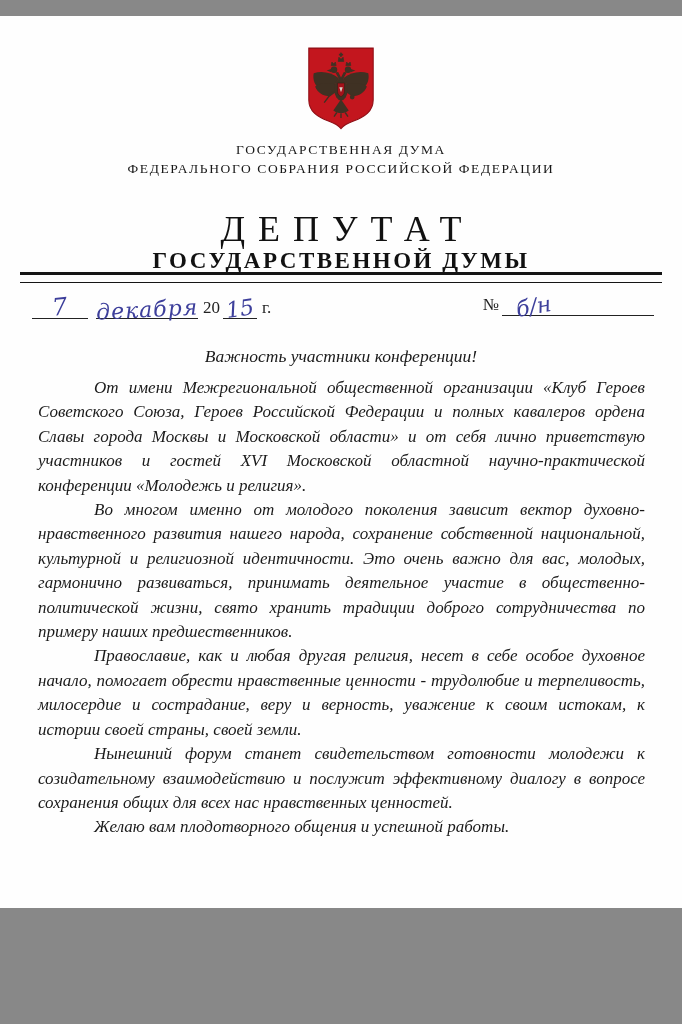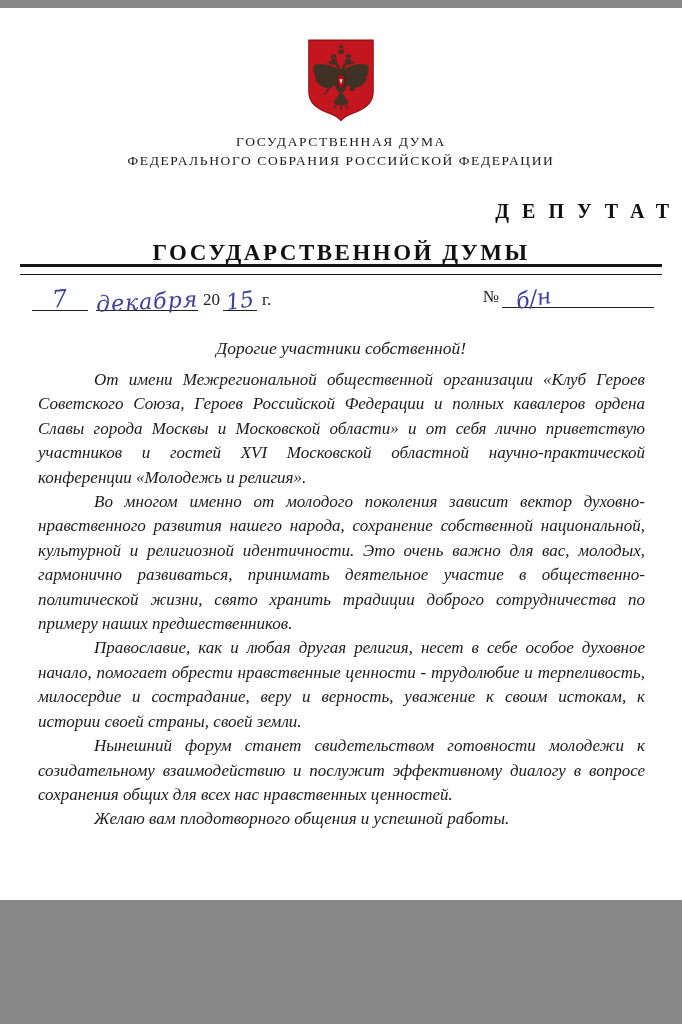--- a/index.html
+++ b/index.html
@@ -1,31 +1,31 @@
 <!DOCTYPE html>
 <html><head>
 <meta charset="utf-8">
 <style>
   html,body{margin:0;padding:0;background:#888;}
   .page{
     position:relative;
     width:682px;height:892px;
-    margin:8px auto;
+    margin:16px auto;
     background:#fefefe;
     font-family:"Liberation Serif", serif;
     color:#1c1c1c;
     overflow:hidden;
   }
   
   .emblem{position:absolute;left:50%;top:28px;transform:translateX(-50%);width:70px;height:88px;}
   
   .org-lines{position:absolute;top:124px;left:0;width:100%;text-align:center;
     font-size:13.5px;line-height:19px;letter-spacing:1.6px;font-weight:400;color:#171717;}
-  .dep-title{position:absolute;top:192px;left:0;width:100%;text-align:right;
-    font-size:20px;font-weight:bold;letter-spacing:13px;text-indent:13px;color:#111;}
+  .dep-title{position:absolute;top:192px;left:0;width:100%;text-align:center;
+    font-size:36px;font-weight:normal;letter-spacing:13px;text-indent:13px;color:#111;}
   .dep-subtitle{position:absolute;top:232px;left:0;width:100%;text-align:center;
     font-size:23px;font-weight:bold;letter-spacing:2.5px;color:#111;}
   
   .rule{position:absolute;top:256px;left:20px;width:642px;height:7px;
     border-top:3px solid #151515;border-bottom:1.5px solid #151515;}
   
   .dateline{position:absolute;top:274px;left:32px;display:flex;align-items:flex-end;font-size:17px;}
   .numline{position:absolute;top:274px;left:478px;display:flex;align-items:flex-end;font-size:17px;}
   .blank{display:inline-block;border-bottom:1.2px solid #222;text-align:center;position:relative;}
   .blank.day{width:56px;}
@@ -111,21 +111,21 @@
     <span class="blank month"><span class="hw hw-month">декабря</span></span>
     <span class="printed">20</span>
     <span class="blank yr"><span class="hw hw-year">15</span></span>
     <span class="printed">г.</span>
   </div>
   <div class="numline">
     <span class="printed">№</span>
     <span class="blank num"><span class="hw hw-num">б/н</span></span>
   </div>
 
-  <div class="salutation">Дорогие участники собственной!</div>
+  <div class="salutation">Важность участники конференции!</div>
 
   <div class="body">
     <p>От имени Межрегиональной общественной организации «Клуб Героев Советского Союза, Героев Российской Федерации и полных кавалеров ордена Славы города Москвы и Московской области» и от себя лично приветствую участников и гостей XVI Московской областной научно-практической конференции «Молодежь и религия».</p>
     <p>Во многом именно от молодого поколения зависит вектор духовно-нравственного развития нашего народа, сохранение собственной национальной, культурной и религиозной идентичности. Это очень важно для вас, молодых, гармонично развиваться, принимать деятельное участие в общественно-политической жизни, свято хранить традиции доброго сотрудничества  по примеру наших предшественников.</p>
     <p>Православие, как и любая другая  религия, несет в себе особое духовное начало, помогает обрести нравственные ценности - трудолюбие и терпеливость, милосердие и сострадание, веру и верность, уважение к своим истокам, к истории своей страны, своей земли.</p>
     <p>Нынешний форум станет свидетельством готовности молодежи к созидательному взаимодействию и послужит эффективному диалогу в вопросе сохранения общих для всех нас нравственных ценностей.</p>
     <p>Желаю вам плодотворного общения и успешной работы.</p>
   </div>
 
   <div class="hw-closing">С уважением,</div>

